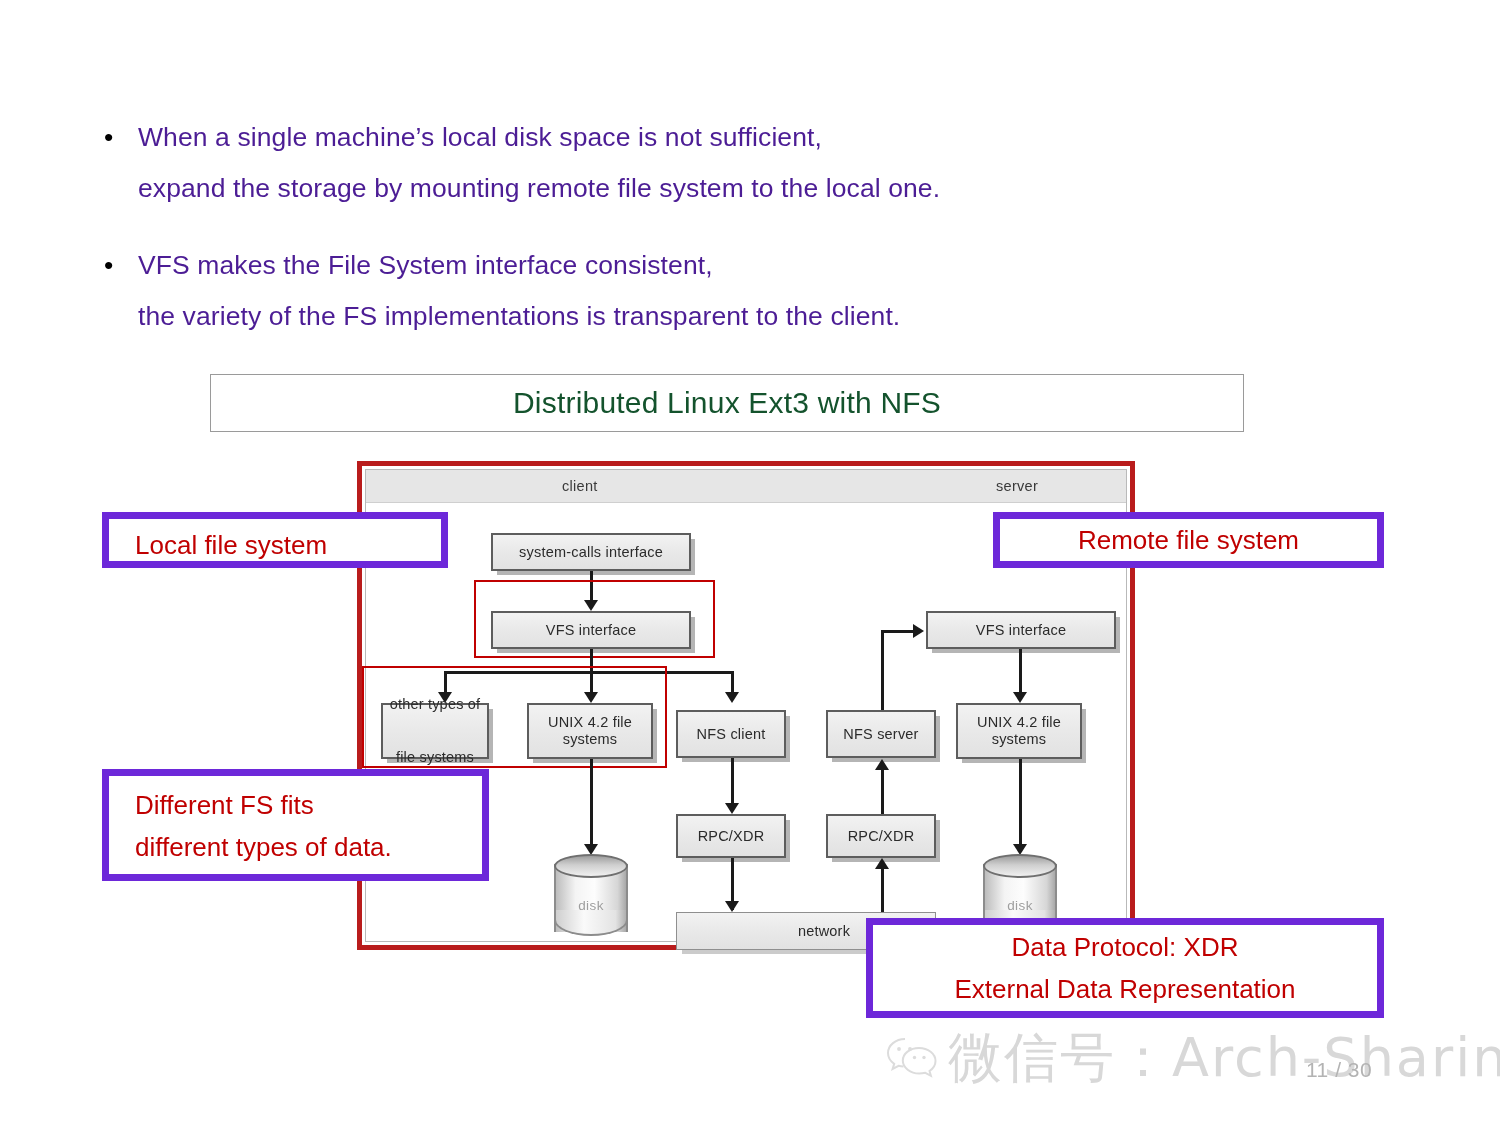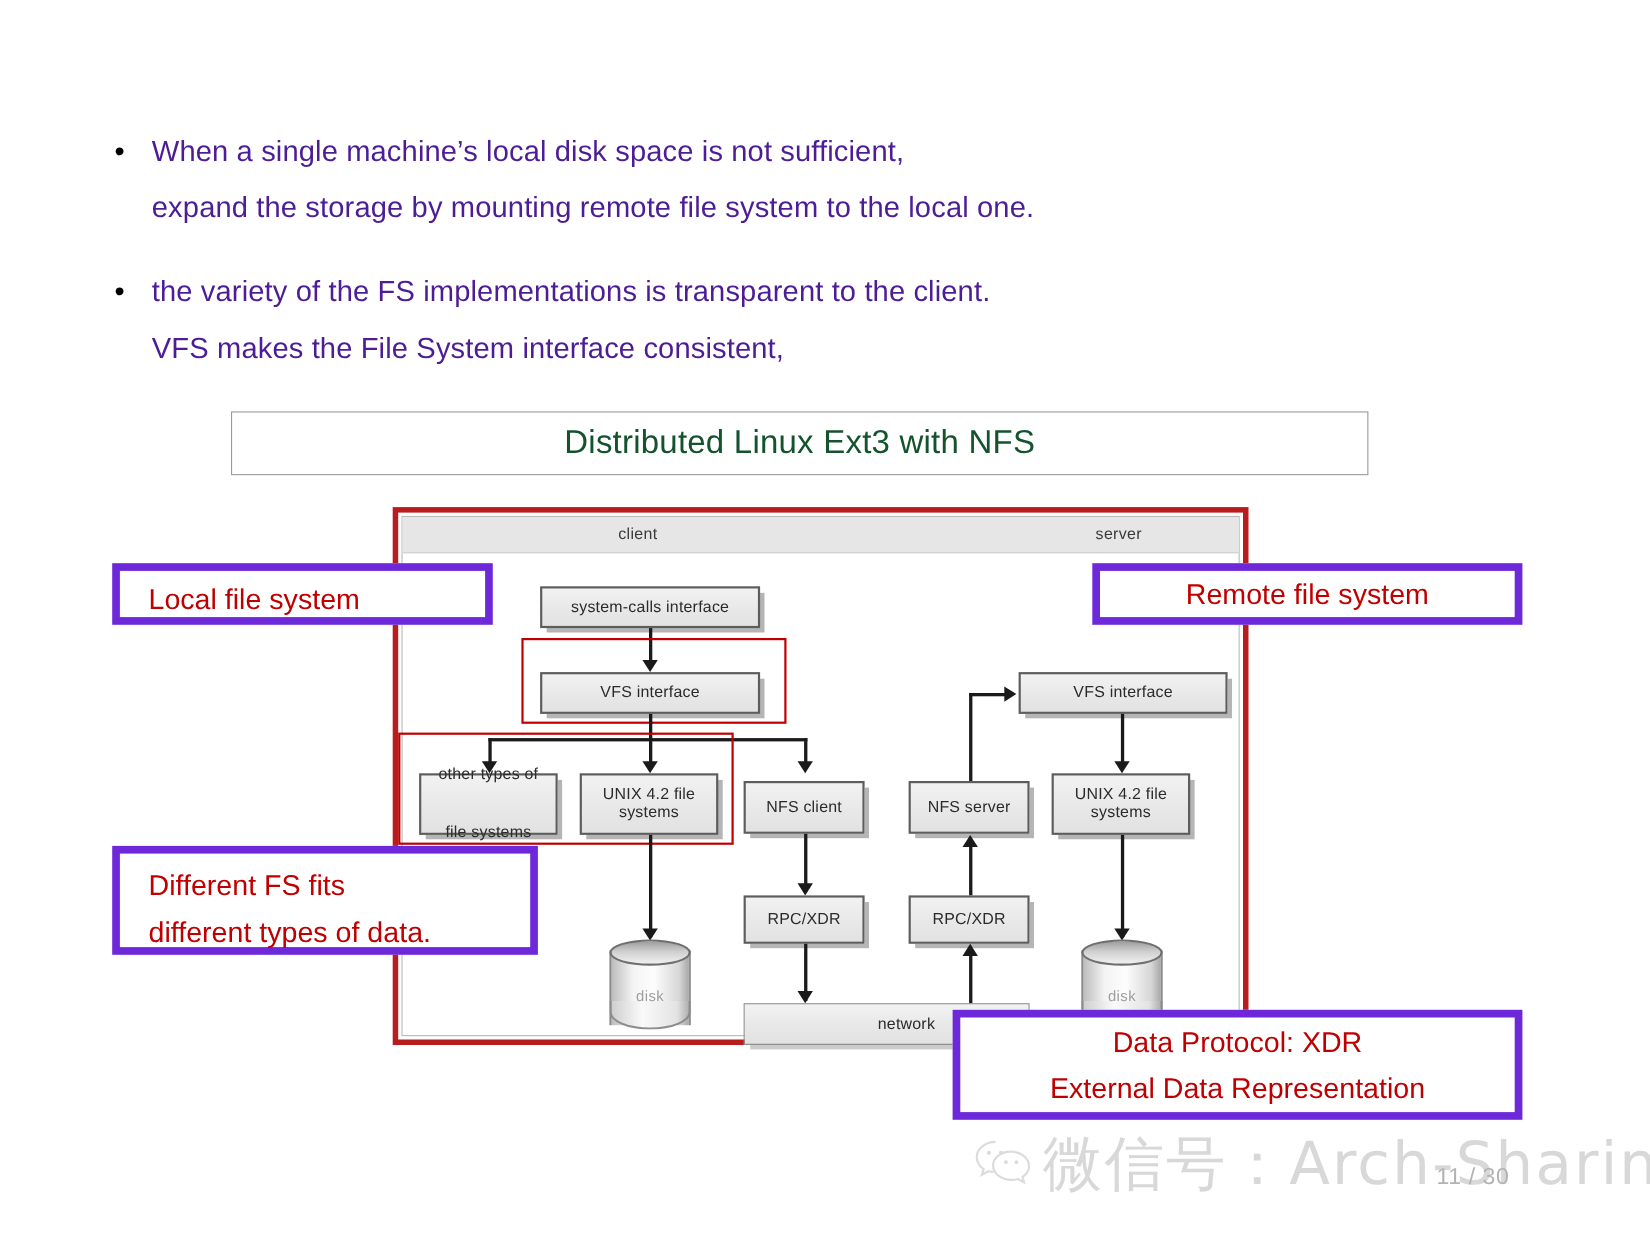--- a/index.html
+++ b/index.html
@@ -267,22 +267,22 @@
   <div class="bullets">
 
     <div class="bullet-block">
       <span class="bullet-dot">•</span>
       <div class="bullet-line first">When a single machine’s local disk space is not sufficient,</div>
       <div class="bullet-line cont">expand the storage by mounting remote file system to the local one.</div>
     </div>
 
     <div class="bullet-block">
       <span class="bullet-dot">•</span>
+      <div class="bullet-line first">VFS makes the File System interface consistent,</div>
       <div class="bullet-line cont">the variety of the FS implementations is transparent to the client.</div>
-      <div class="bullet-line first">VFS makes the File System interface consistent,</div>
     </div>
 
   </div>
 
   <div class="title-box">
     <span class="title-box-text">Distributed Linux Ext3 with NFS</span>
   </div>
 
   <div class="diagram-frame">
     <div class="diagram-inner">
@@ -305,21 +305,21 @@
 
       <div class="vline" style="left:78px; top:201px; height:26px;"></div>
       <div class="arrow-down" style="left:72px; top:222px;"></div>
 
       <div class="vline" style="left:224px; top:201px; height:26px;"></div>
       <div class="arrow-down" style="left:218px; top:222px;"></div>
 
       <div class="vline" style="left:365px; top:201px; height:26px;"></div>
       <div class="arrow-down" style="left:359px; top:222px;"></div>
 
-      <div class="dbox" style="left:15px; top:233px; width:126px; height:56px; flex-direction:column;gap:36px;">
+      <div class="dbox" style="left:15px; top:233px; width:108px; height:56px; flex-direction:column;gap:36px;">
         <span>other types of</span>
         <span>file systems</span>
       </div>
 
       <div class="dbox" style="left:161px; top:233px; width:126px; height:56px; flex-direction:column;">
         <span>UNIX 4.2 file</span>
         <span>systems</span>
       </div>
 
       <div class="hl" style="left:-4px; top:196px; width:305px; height:102px;"></div>
@@ -384,21 +384,21 @@
   </div>
 
   <div class="callout" style="left:102px; top:512px; width:346px; height:56px; padding-top:5px;">
     <span>Local file system</span>
   </div>
 
   <div class="callout center" style="left:993px; top:512px; width:391px; height:56px;">
     <span>Remote file system</span>
   </div>
 
-  <div class="callout" style="left:102px; top:769px; width:387px; height:99px; padding-top:8px;">
+  <div class="callout" style="left:102px; top:769px; width:387px; height:112px; padding-top:8px;">
     <div>Different FS fits</div>
     <div>different types of data.</div>
   </div>
 
 
   <div class="callout center" style="left:866px; top:908px; width:518px; height:100px;margin-top:10px;">
     <div>Data Protocol: XDR</div>
     <div>External Data Representation</div>
   </div>
 

